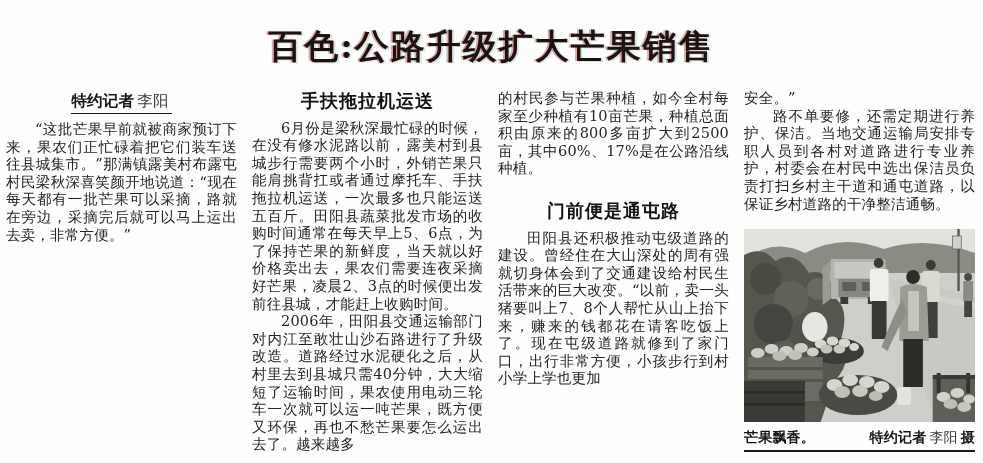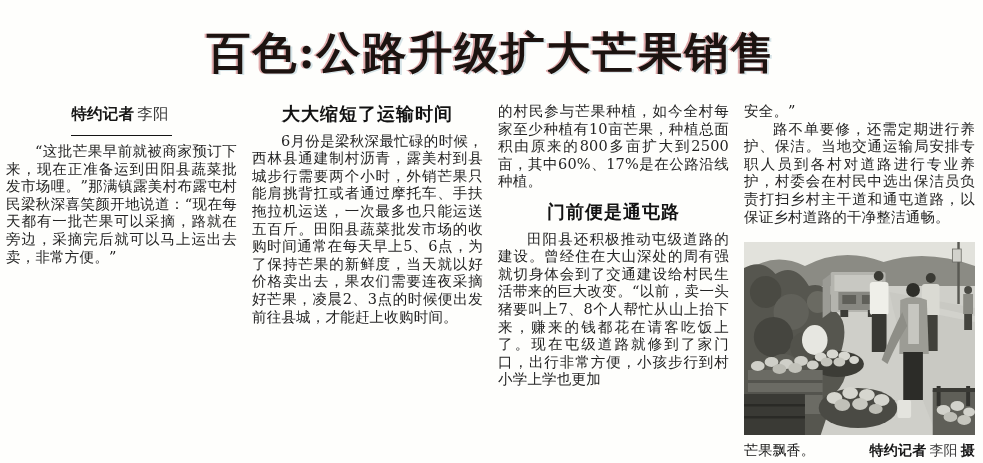--- a/index.html
+++ b/index.html
@@ -8,21 +8,21 @@
     width:983px;height:463px;
     background:#fefefc;
     overflow:hidden;
     font-family:"DejaVu Serif","Liberation Serif",serif;
     color:#242424;
   }
   .headline{
     margin:0;
     padding-top:24px;
     text-align:center;
-    font-size:44px;
+    font-size:34px;
     font-weight:bold;
     letter-spacing:2px;
     color:#1c1310;
     text-shadow:-2px 0 0 rgba(179,40,45,0.38), 2px 1px 0 rgba(110,160,180,0.28);
     font-family:"DejaVu Serif","Liberation Serif",serif;
   }
   .columns{
     display:flex;
     gap:15px;
     padding:20px 8px 0 6px;
@@ -40,60 +40,60 @@
   .para.cont{text-indent:0;}
   .byline{
     text-align:center;
     font-size:15.5px;
     line-height:23px;
     margin:0 0 7px 0;
   }
   .byline .bl-line{
     display:inline-block;
     border-bottom:1.5px solid #141414;
-    padding-bottom:9px;
+    padding-bottom:0;
     white-space:nowrap;
   }
   .role{
     font-family:"DejaVu Sans","Liberation Sans",sans-serif;
     font-weight:bold;
     color:#161616;
   }
   .pname{
     color:#3d3d3d;
     margin:0 3px;
   }
   .col-heading{
     margin:2px 0 10px 0;
     text-align:center;
     font-size:18px;
     font-weight:bold;
     color:#121212;
     font-family:"DejaVu Sans","Liberation Sans",sans-serif;
     letter-spacing:1px;
   }
-  .col3 .col-heading{margin-top:12px;}
+  .col3 .col-heading{margin-top:24px;}
   .photo-fig{
     margin:16px 0 0 0;
     width:100%;
     height:193px;
     overflow:hidden;
   }
   .photo-fig svg{display:block;width:100%;height:100%;}
   .caption{
     display:flex;
     justify-content:space-between;
     align-items:baseline;
     margin-top:6px;
     font-size:14px;
     line-height:18px;
   }
   .cap-title{
     font-family:"DejaVu Sans","Liberation Sans",sans-serif;
-    font-weight:normal;
+    font-weight:bold;
     color:#151515;
   }
   .cap-credit{white-space:nowrap;}
   .caption-rule{
     margin-top:4px;
     border-top:2px solid #1a1a1a;
     height:0;
   }
 </style>
 </head>
@@ -102,26 +102,27 @@
 <div class="page">
 
   <h1 class="headline">百色:公路升级扩大芒果销售</h1>
 
   <div class="columns">
 
     <div class="col col1">
       <div class="byline">
         <span class="bl-line"><span class="role">特约记者</span><span class="pname">李阳</span></span><br>
       </div>
-      <p class="para">“这批芒果早前就被商家预订下来，现在正准备运到田阳县蔬菜批发市场哩。”那满镇露美村布露屯村民梁秋深喜笑颜开地说道：“现在每天都有一批芒果可以采摘，路就在旁边，采摘完后就可以马上运出去卖，非常方便。”</p>
+      <p class="para">“这批芒果早前就被商家预订下来，果农们正忙碌着把它们装车送往县城集市。”那满镇露美村布露屯村民梁秋深喜笑颜开地说道：“现在每天都有一批芒果可以采摘，路就在旁边，采摘完后就可以马上运出去卖，非常方便。”</p>
     </div>
 
     <div class="col col2">
-      <h2 class="col-heading">大大缩短了运输时间</h2>
-      <p class="para">6月份是梁秋深最忙碌的时候，西林县通建制村沥青，露美村到县城步行需要两个小时，外销芒果只能肩挑背扛或者通过摩托车、手扶拖拉机运送，一次最多也只能运送五百斤。田阳县蔬菜批发市场的收购时间通常在每天早上5、6点，为了保持芒果的新鲜度，当天就以好价格卖出去，果农们需要连夜采摘好芒果，凌晨2、3点的时候便出发前往县城，才能赶上收购时间。</p>
+      <h2 class="col-heading">手扶拖拉机运送</h2>
+      <p class="para">6月份是梁秋深最忙碌的时候，在没有修水泥路以前，露美村到县城步行需要两个小时，外销芒果只能肩挑背扛或者通过摩托车、手扶拖拉机运送，一次最多也只能运送五百斤。田阳县蔬菜批发市场的收购时间通常在每天早上5、6点，为了保持芒果的新鲜度，当天就以好价格卖出去，果农们需要连夜采摘好芒果，凌晨2、3点的时候便出发前往县城，才能赶上收购时间。</p>
+      <p class="para">2006年，田阳县交通运输部门对内江至敢壮山沙石路进行了升级改造。道路经过水泥硬化之后，从村里去到县城只需40分钟，大大缩短了运输时间，果农使用电动三轮车一次就可以运一吨芒果，既方便又环保，再也不愁芒果要怎么运出去了。越来越多</p>
     </div>
 
     <div class="col col3">
       <p class="para cont">的村民参与芒果种植，如今全村每家至少种植有10亩芒果，种植总面积由原来的800多亩扩大到2500亩，其中60%、17%是在公路沿线种植。</p>
       <h2 class="col-heading">门前便是通屯路</h2>
       <p class="para">田阳县还积极推动屯级道路的建设。曾经住在大山深处的周有强就切身体会到了交通建设给村民生活带来的巨大改变。“以前，卖一头猪要叫上7、8个人帮忙从山上抬下来，赚来的钱都花在请客吃饭上了。现在屯级道路就修到了家门口，出行非常方便，小孩步行到村小学上学也更加</p>
     </div>
 
     <div class="col col4">
       <p class="para cont">安全。”</p>

